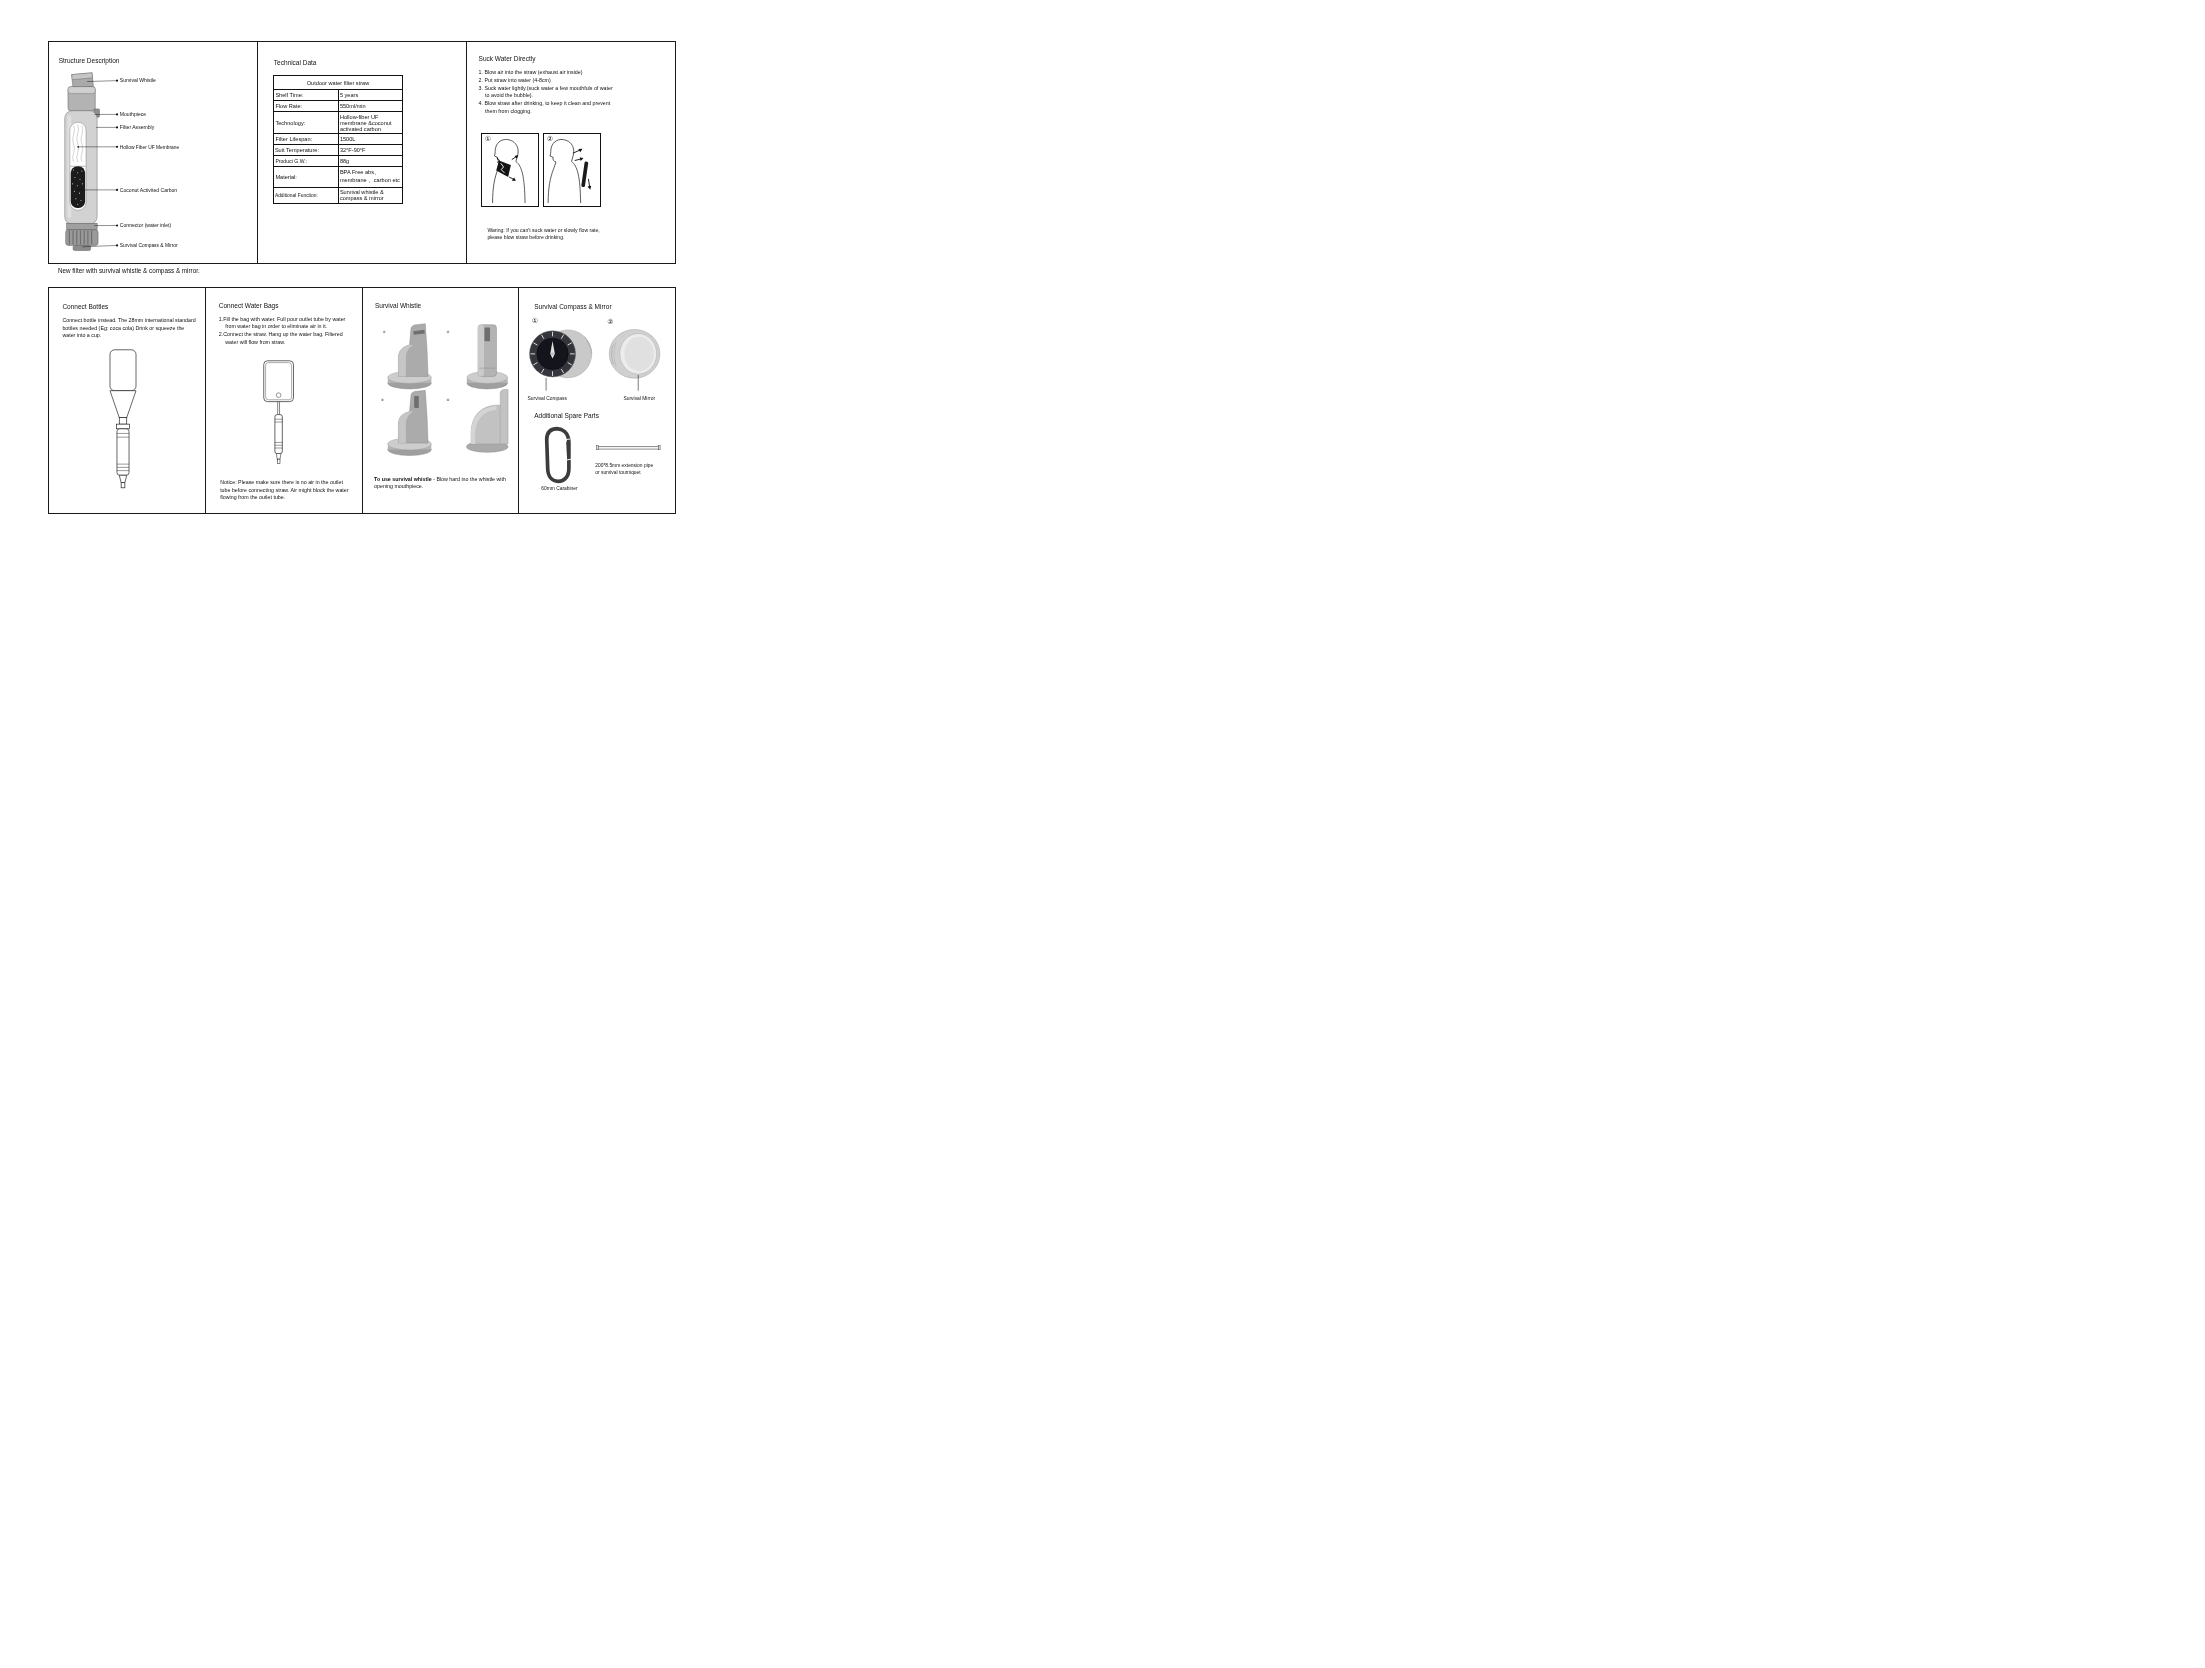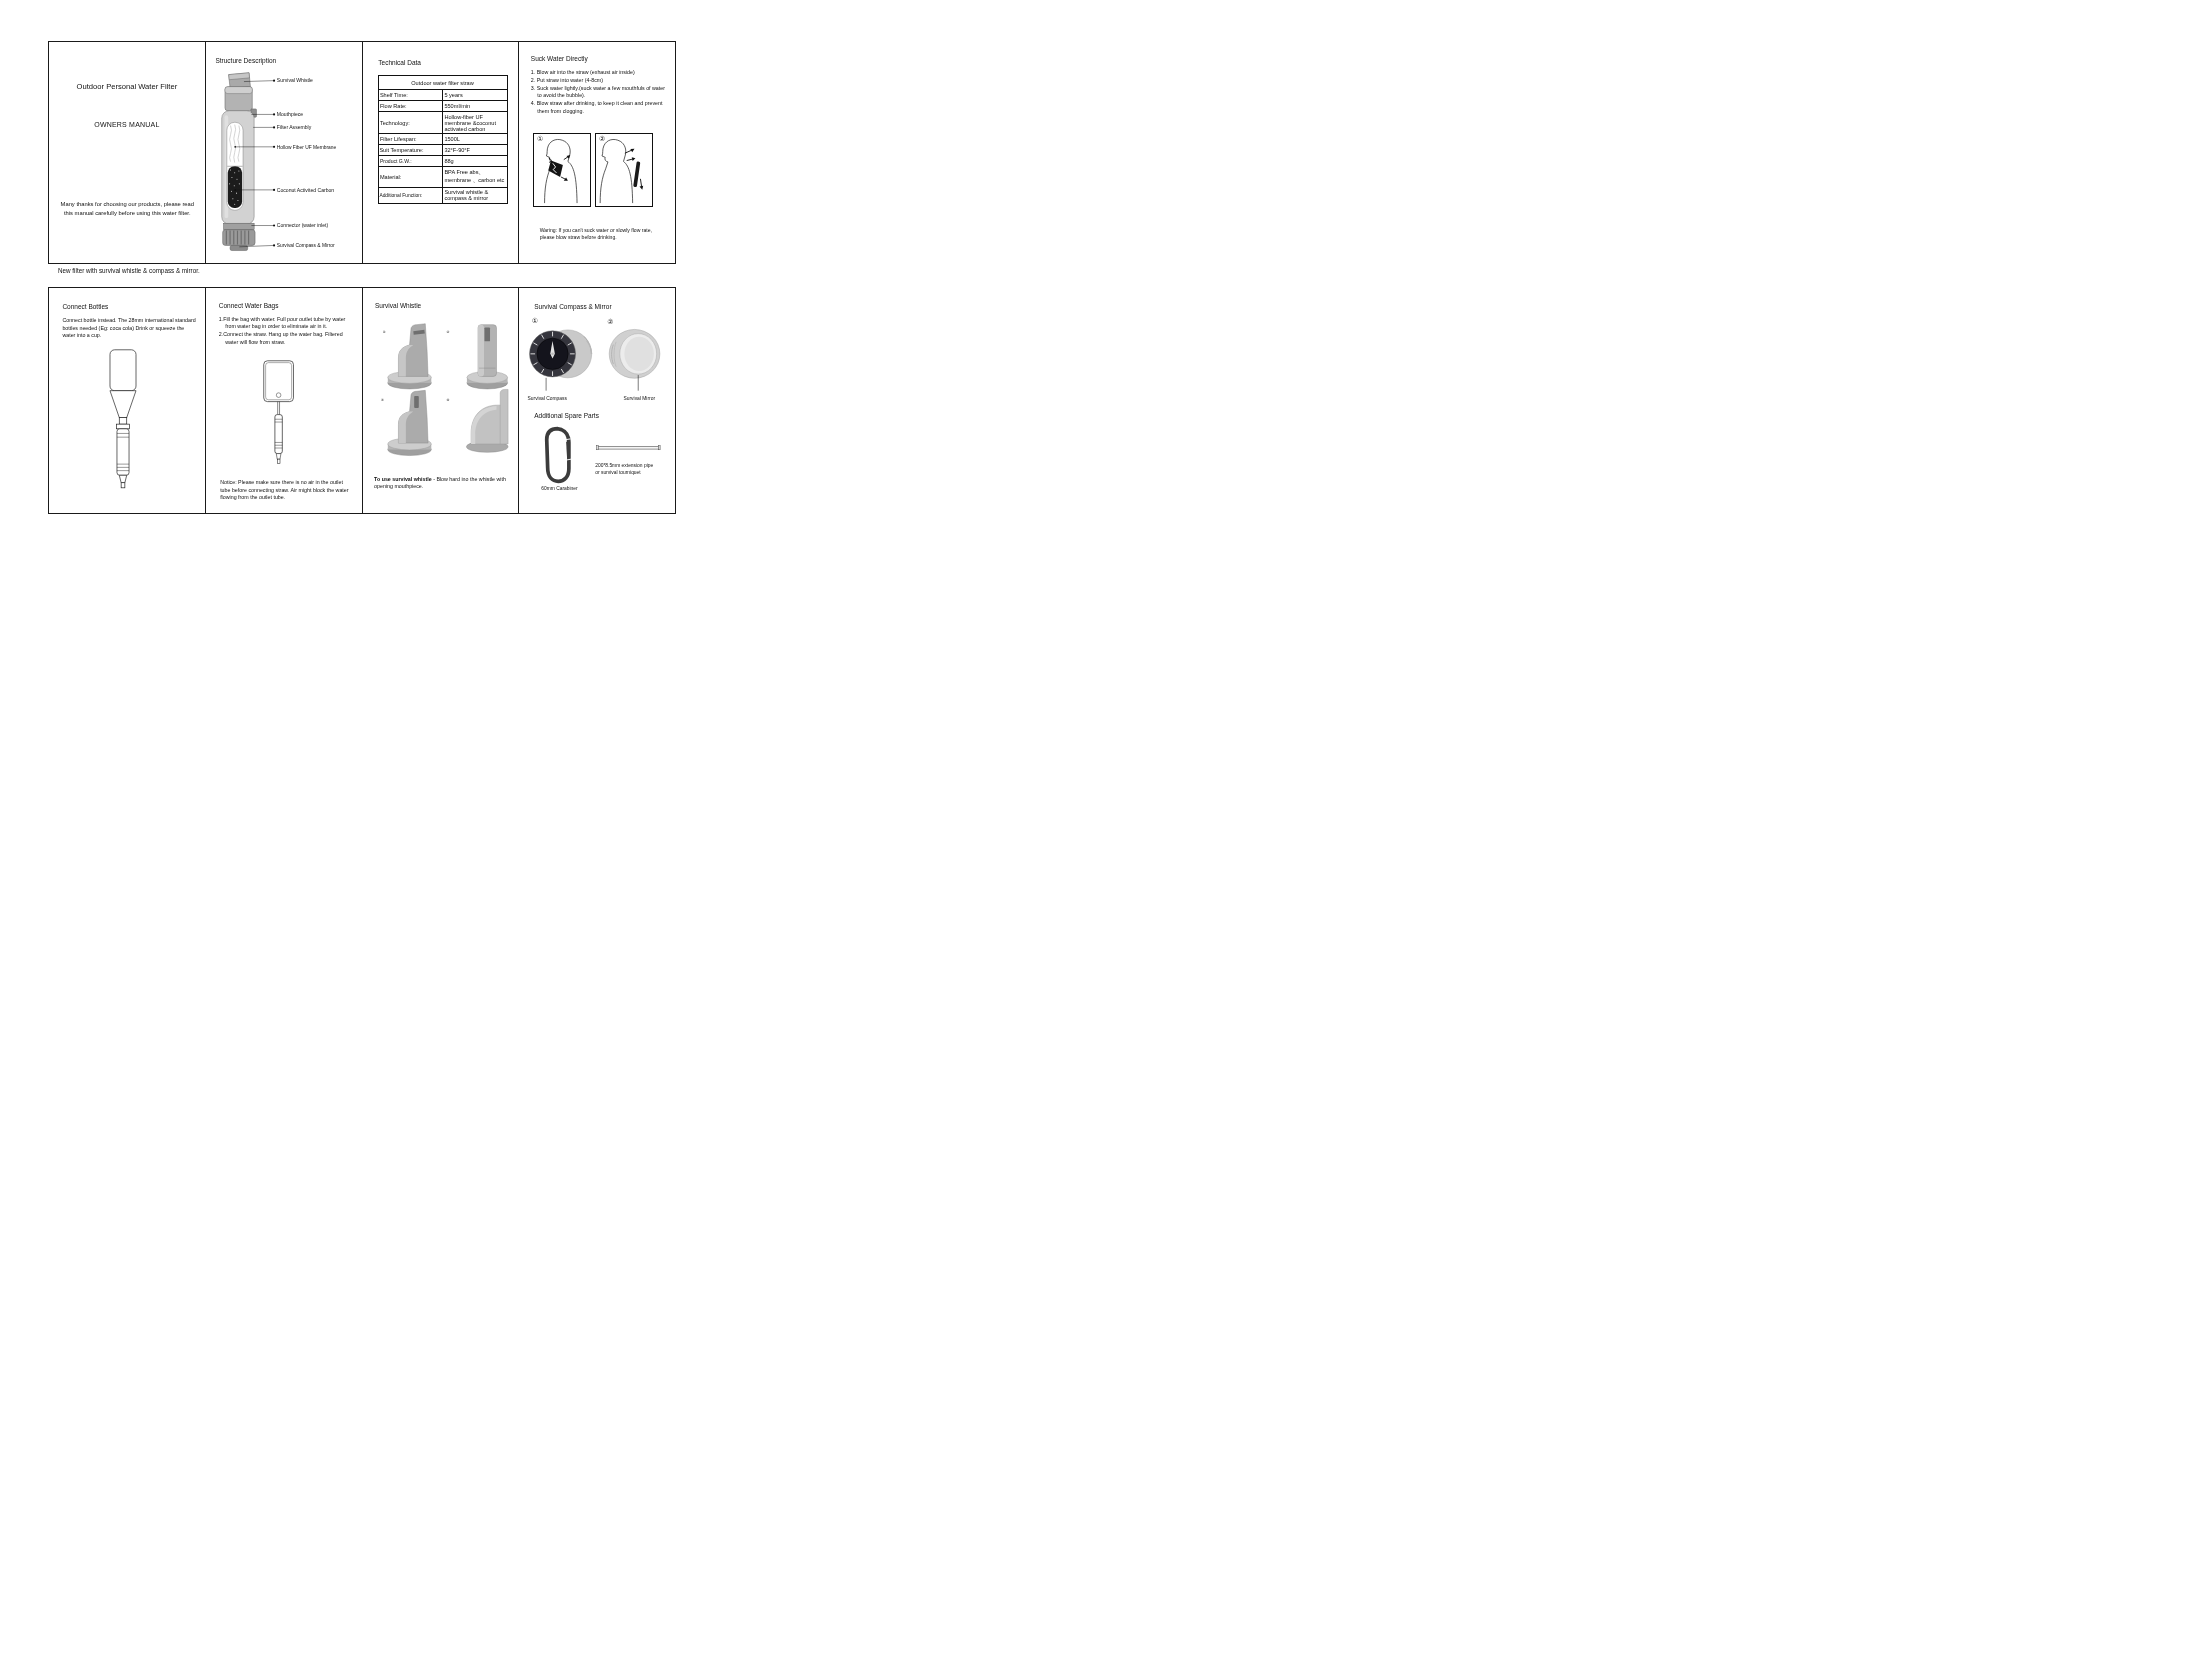--- a/index.html
+++ b/index.html
@@ -26,25 +26,20 @@
   .pre{white-space:pre-line;}
   .usage{font-size:5.3px;line-height:1.4;}
   .usage .b{font-weight:700;}
   .marker{font-size:7px;}
 </style>
 </head>
 <body>
 
 <div class="box" style="left:48px;top:41px;width:626px;height:221px;">
 
-  <div class="panel">
-    <div class="abs" style="top:40px;left:0;width:100%;text-align:center;font-size:7.6px;">Outdoor Personal Water Filter</div>
-    <div class="abs" style="top:79px;left:0;width:100%;text-align:center;font-size:7px;letter-spacing:0.2px;">OWNERS MANUAL</div>
-    <div class="abs" style="top:158px;left:9.3px;width:138px;text-align:center;font-size:5.8px;line-height:1.55;">Many thanks for choosing our products, please read this manual carefully before using this water filter.</div>
-  </div>
 
   <div class="panel">
     <div class="abs heading" style="top:15px;left:9.7px;">Structure Description</div>
     <svg class="abs" style="top:25.5px;left:0;" width="156" height="191" viewBox="0 0 337 412">
 
       <g>
         <polygon points="49,14 93,10 96,40 52,44" fill="#a9a9a9" stroke="#555" stroke-width="1"></polygon>
         <polygon points="49,14 93,10 94,21 50,25" fill="#c6c6c6" stroke="#555" stroke-width="0.8"></polygon>
         <rect x="41" y="40" width="59" height="52" rx="6" fill="#b3b3b3" stroke="#555"></rect>
         <rect x="41" y="40" width="59" height="15" rx="6" fill="#cfcfcf" stroke="#555" stroke-width="0.7"></rect>

